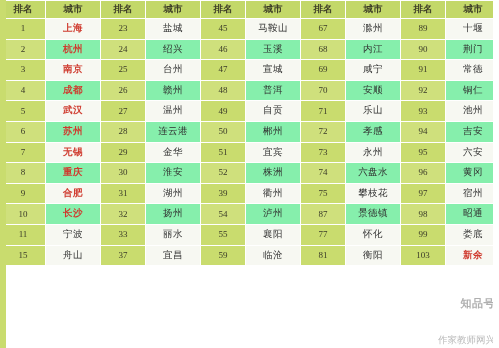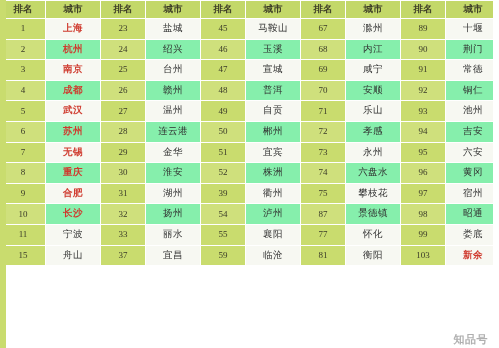--- a/index.html
+++ b/index.html
@@ -98,20 +98,21 @@
   
   .watermark {
     position: absolute;
     right: 4px;
     bottom: 1px;
     display: flex;
     align-items: flex-end;
     gap: 6px;
     opacity: 0.55;
     pointer-events: none;
+    flex-direction: column;
   }
   .watermark .wm-logo {
     font-size: 11px;
     font-weight: bold;
     color: #6e6e6e;
     letter-spacing: 0.5px;
     font-family: "Liberation Sans", sans-serif;
   }
   .watermark .wm-divider {
     width: 1px;
@@ -302,16 +303,17 @@
           <td class="city">衡阳</td>
           <td class="rank">103</td>
           <td class="city hot">新余</td>
         </tr>
       </tbody>
   </table>
 
   <div class="watermark">
     <span class="wm-logo">知品号</span>
     <span class="wm-divider"></span>
+    <span class="wm-text">作家教师网兴</span>
   </div>
 
   <div class="edge-right"></div>
 </div>
 
 </body></html>

